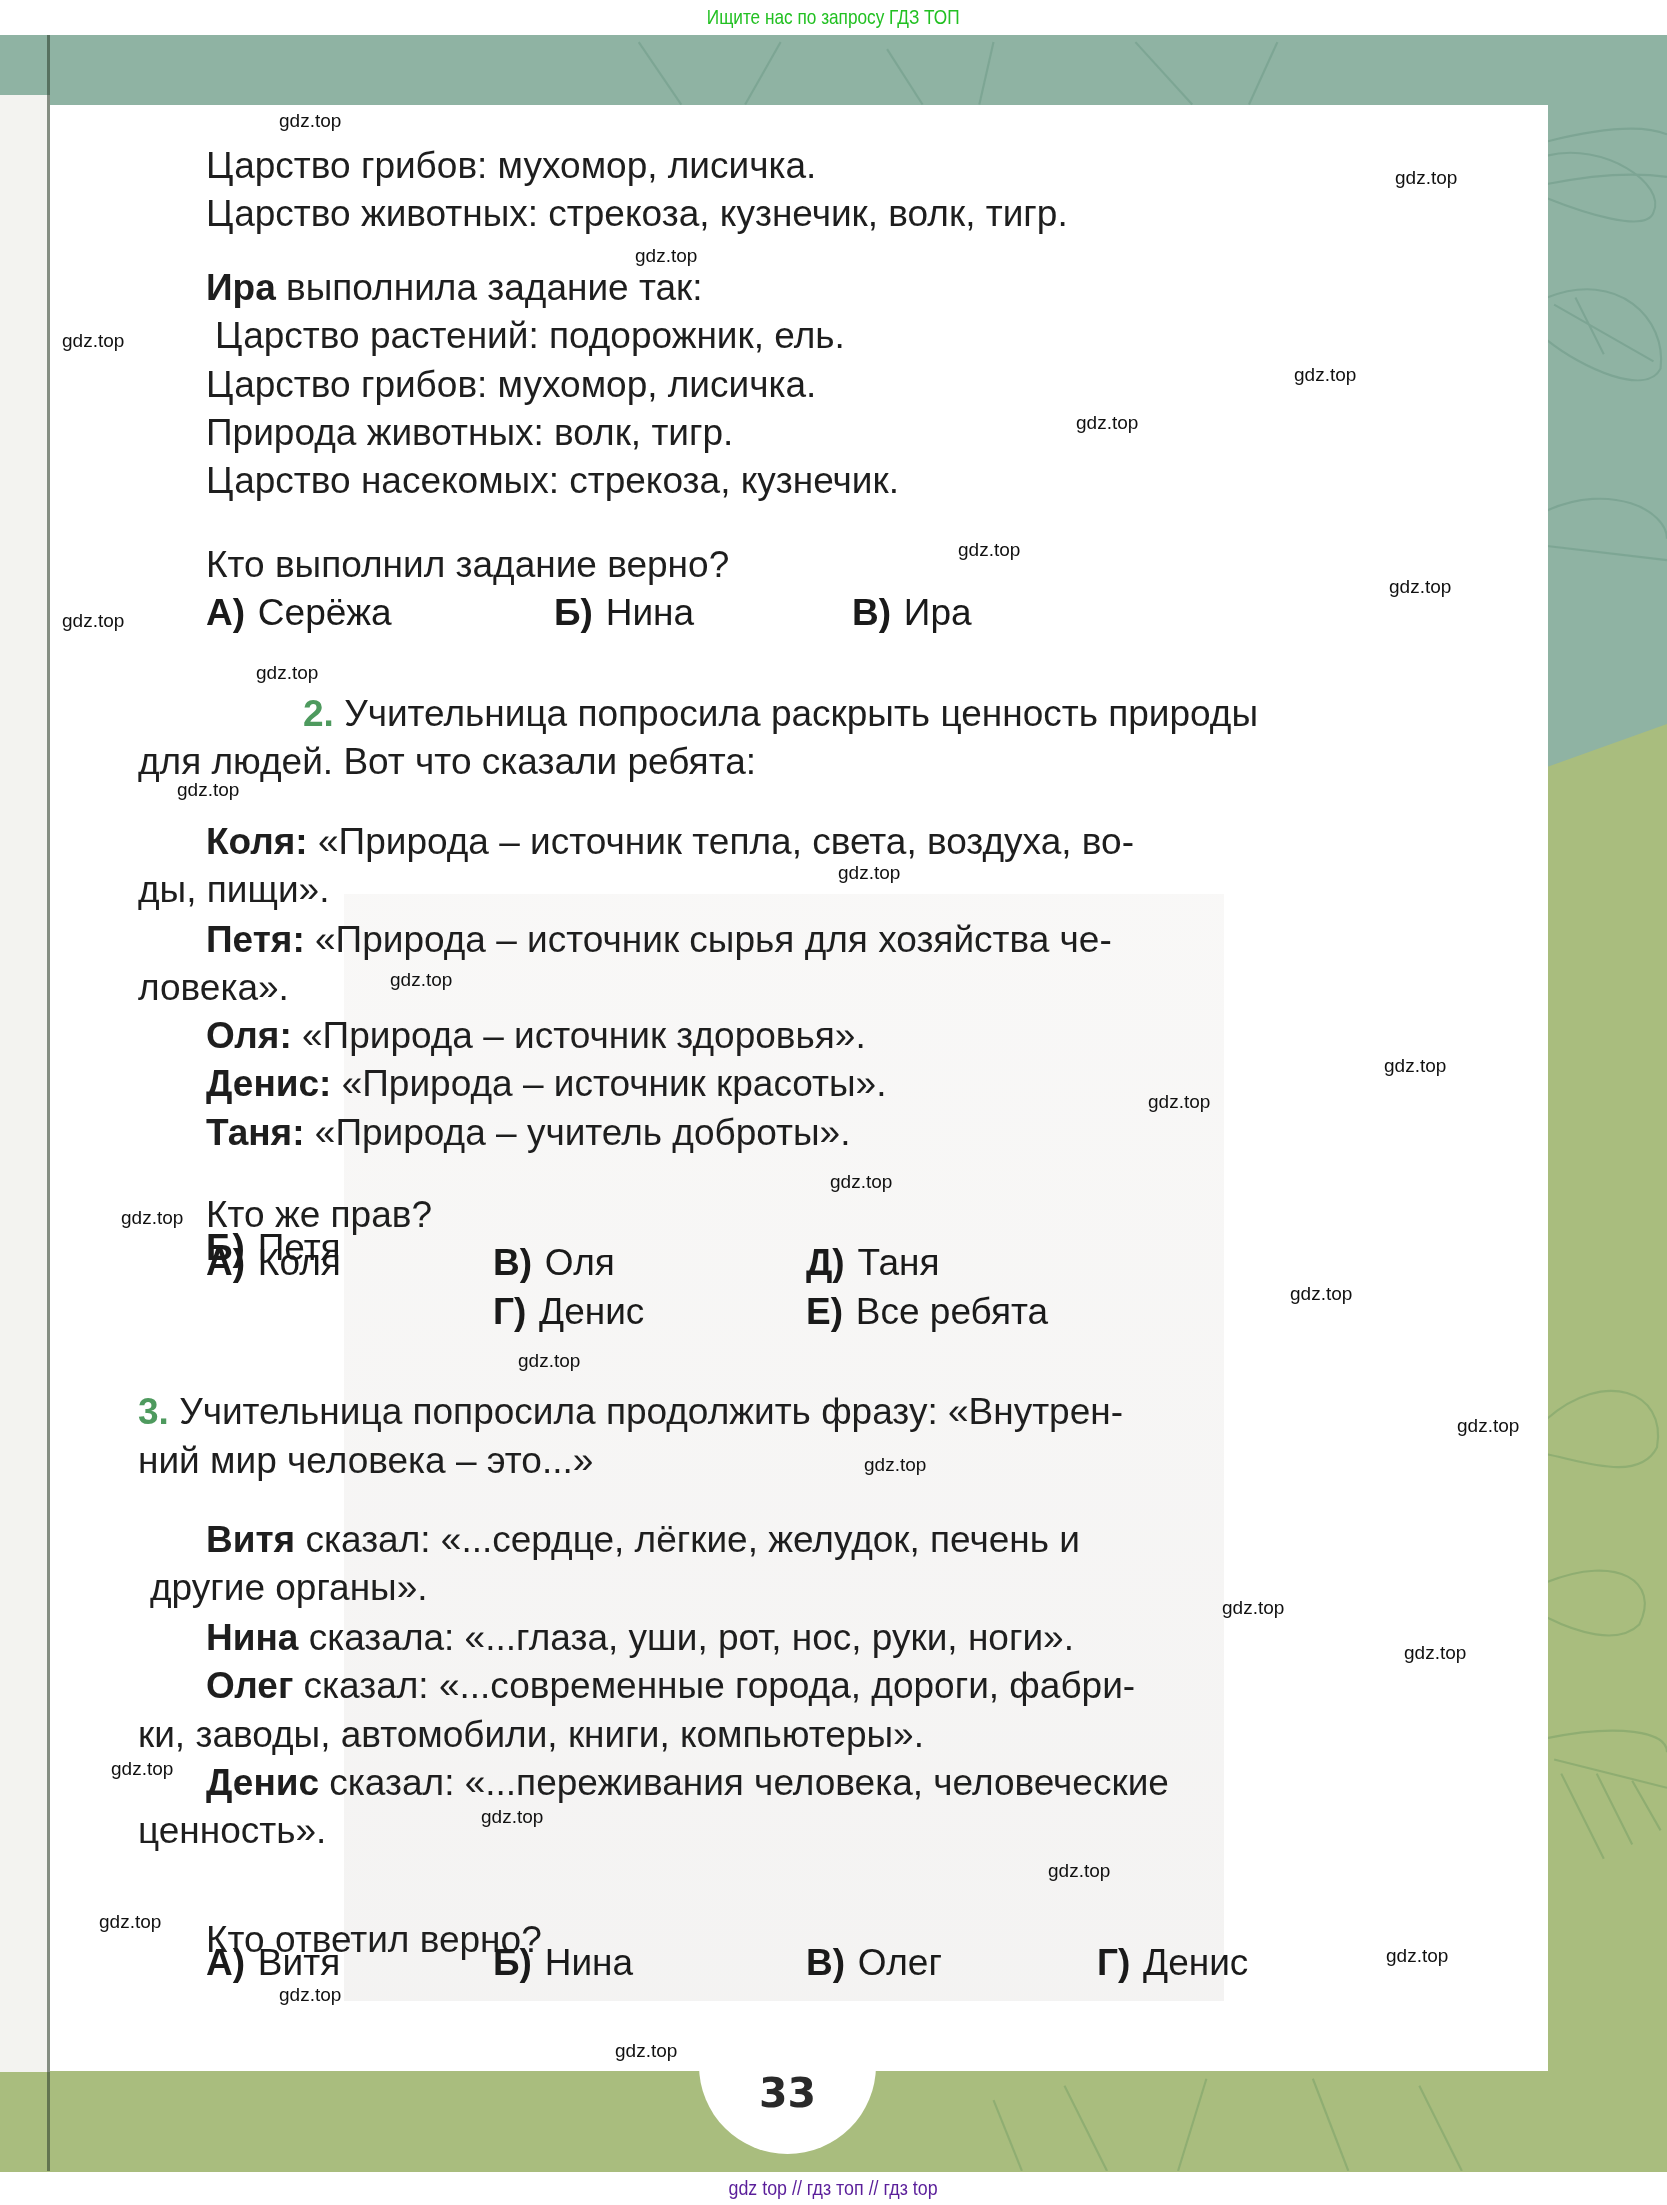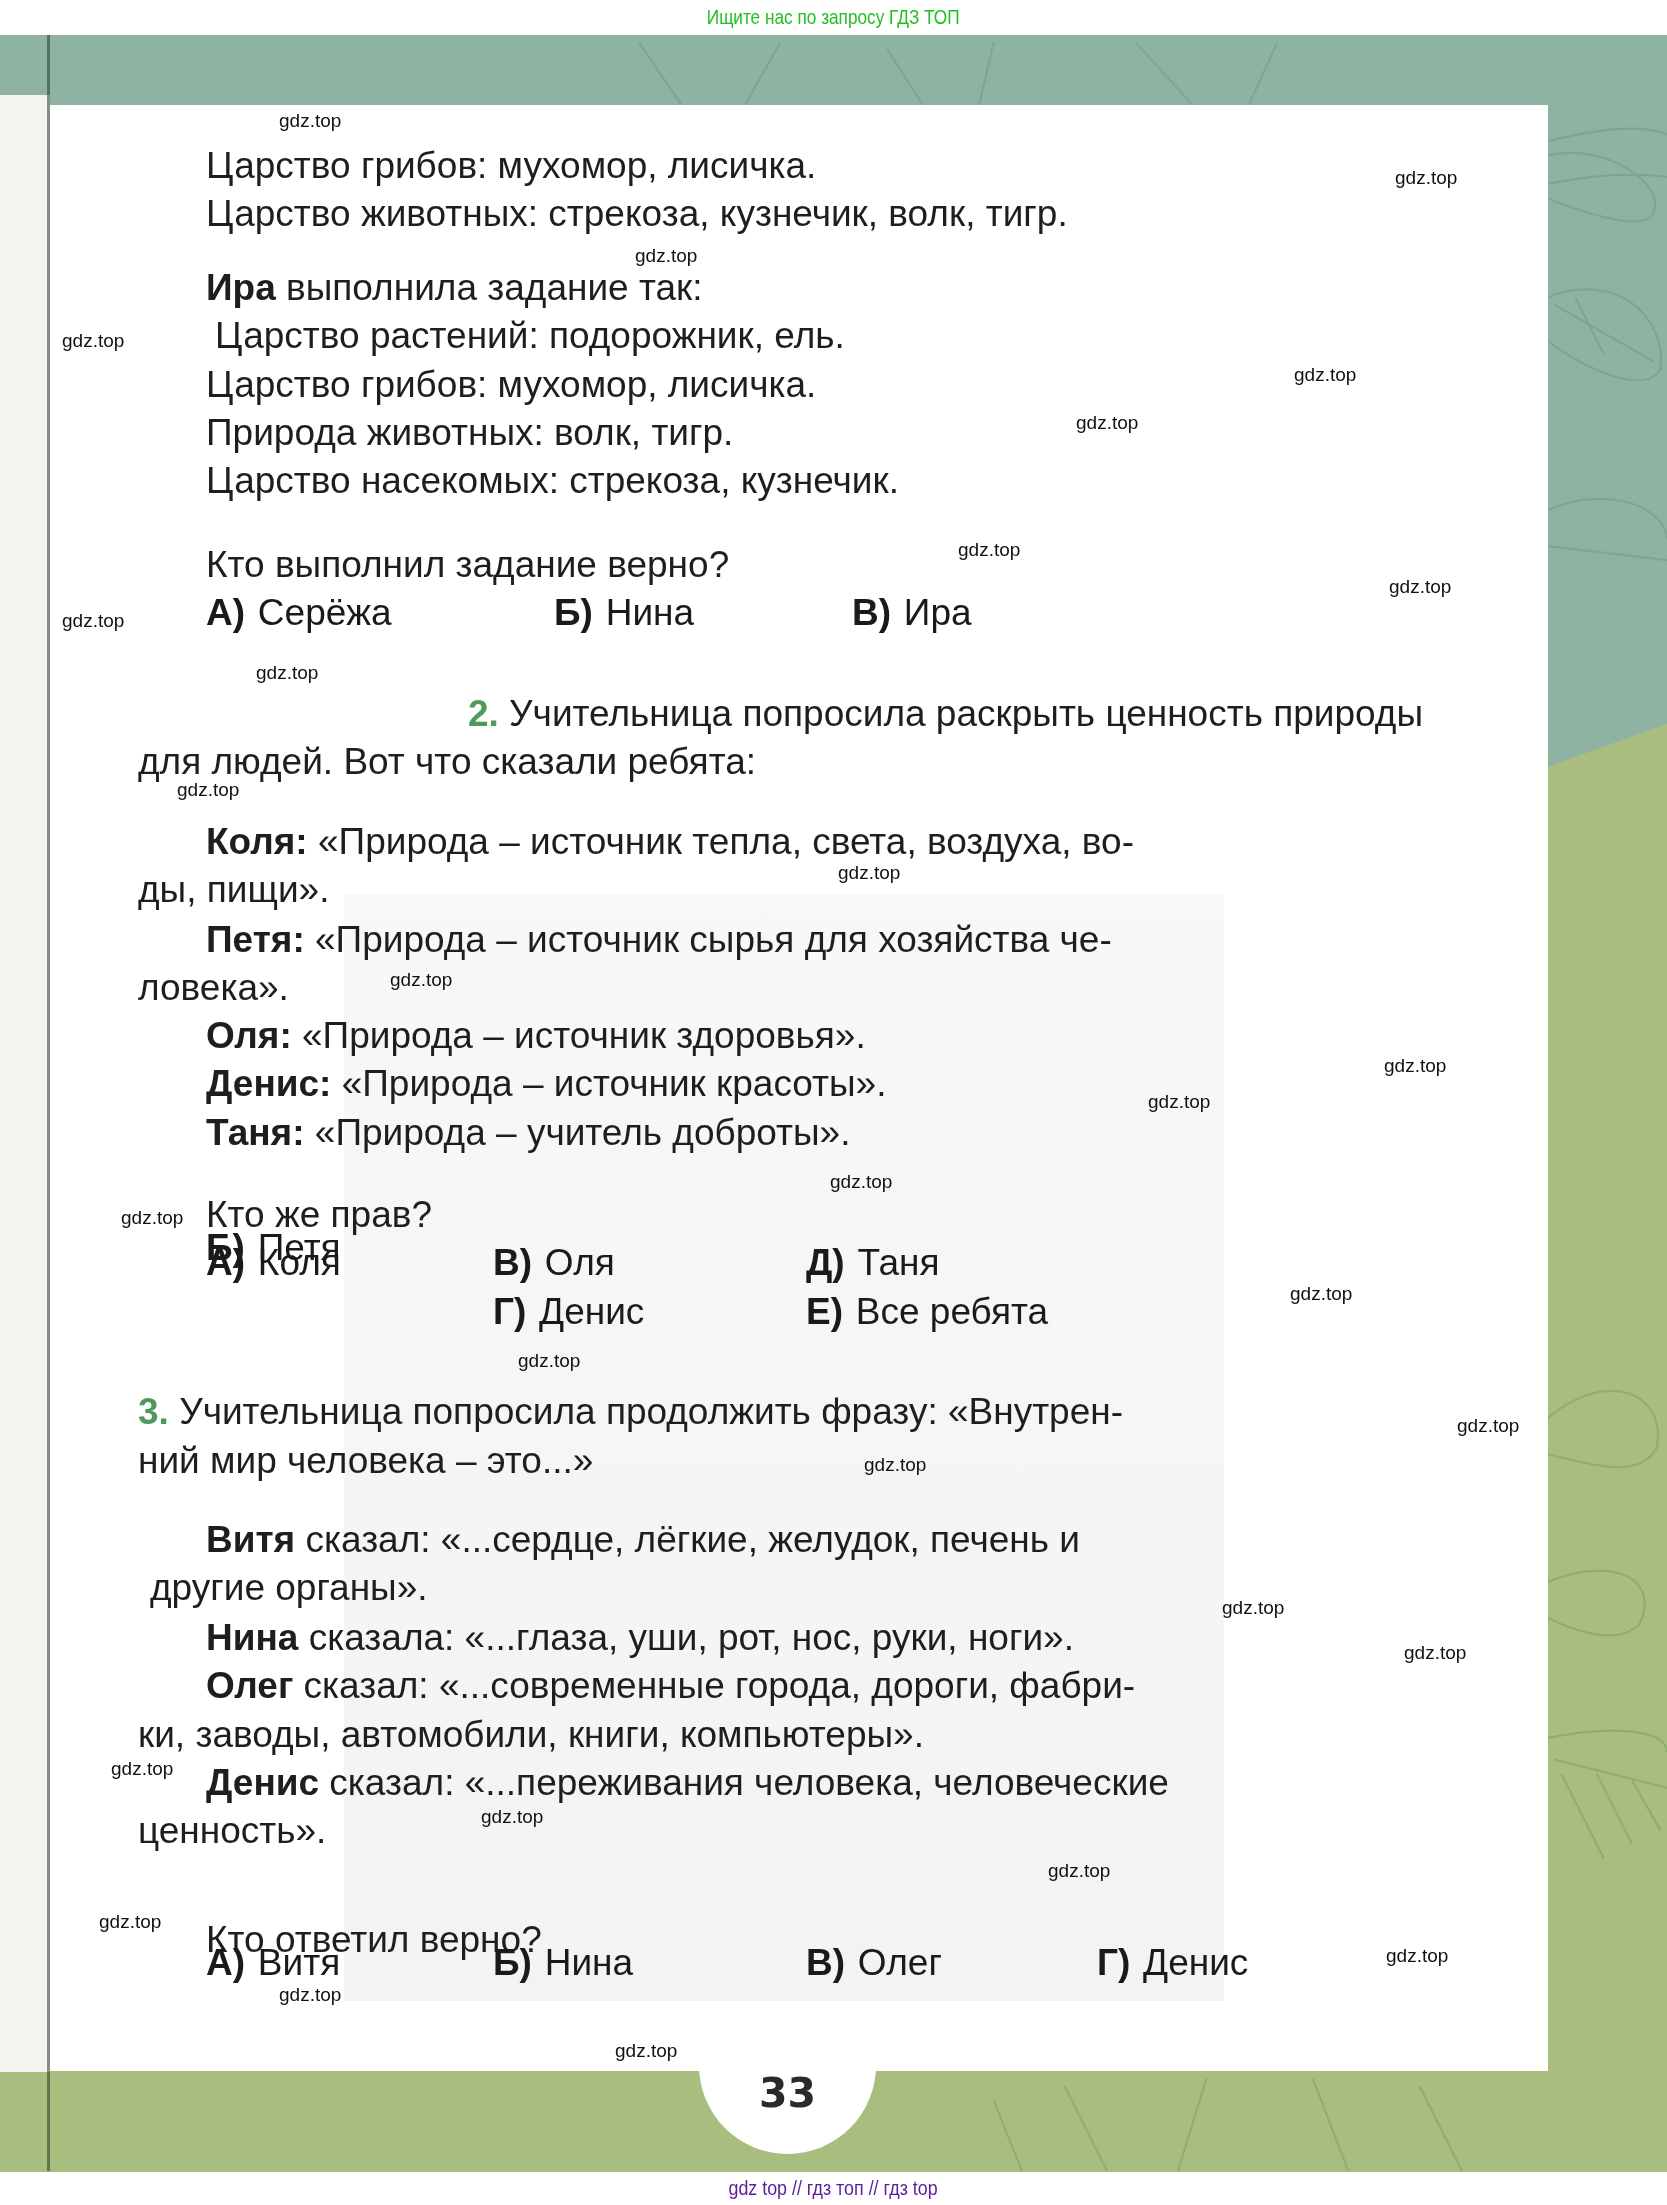--- a/index.html
+++ b/index.html
@@ -68,21 +68,21 @@
     .footer-strip span {
       color: #5a1e9a; font-size: 21px; line-height: 31px; display: inline-block; transform: scaleX(0.85);
     }
     .txt {
       position: absolute; font-size: 37px; line-height: 48px; white-space: nowrap;
       font-family: "Liberation Sans", sans-serif; color: #1e1e1e;
       transform-origin: left top;
     }
     .txt b { font-weight: bold; }
     .num { color: #4e9a5e; font-weight: bold; }
-    .justify { display: flex; justify-content: flex-end; }
+    .justify { display: flex; justify-content: center; }
     .wm {
       position: absolute; font-size: 19px; color: #111; white-space: nowrap;
       font-family: "Liberation Sans", sans-serif;
     }
     .opt { position: absolute; font-size: 37px; line-height: 48px; white-space: nowrap; }
     .opt b { font-weight: bold; margin-right: 12.8px; }
   </style>
 </head>
 <body>
 

